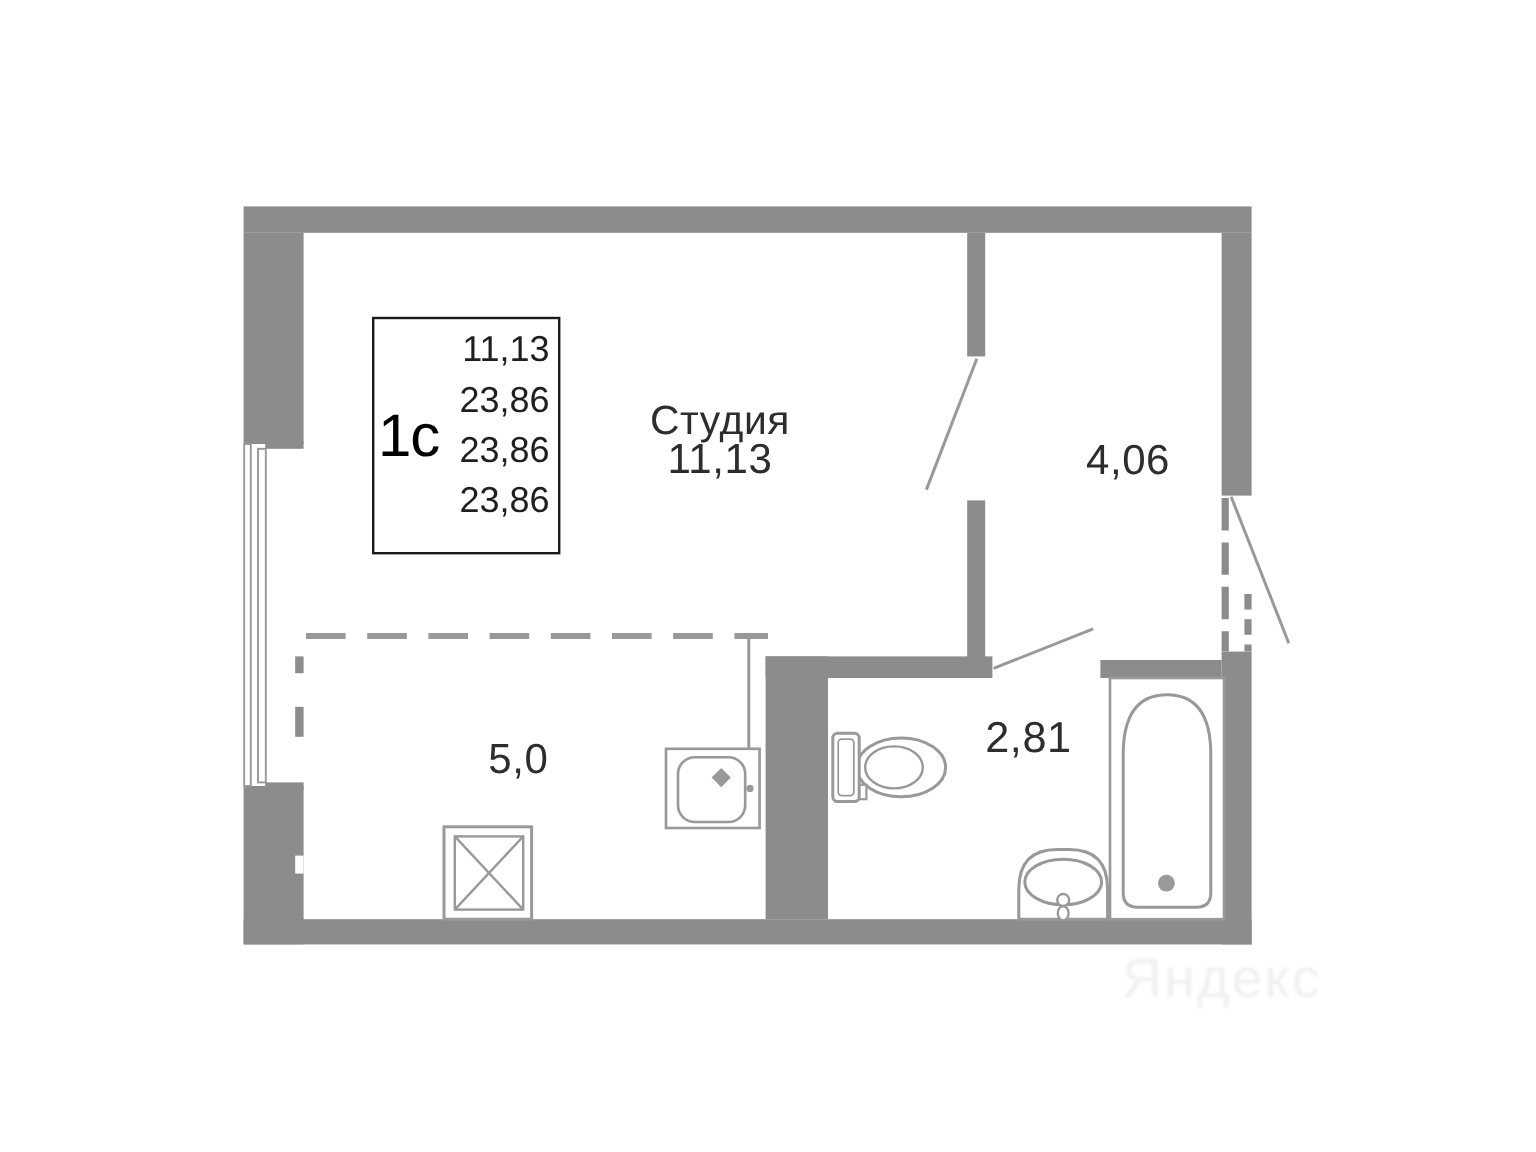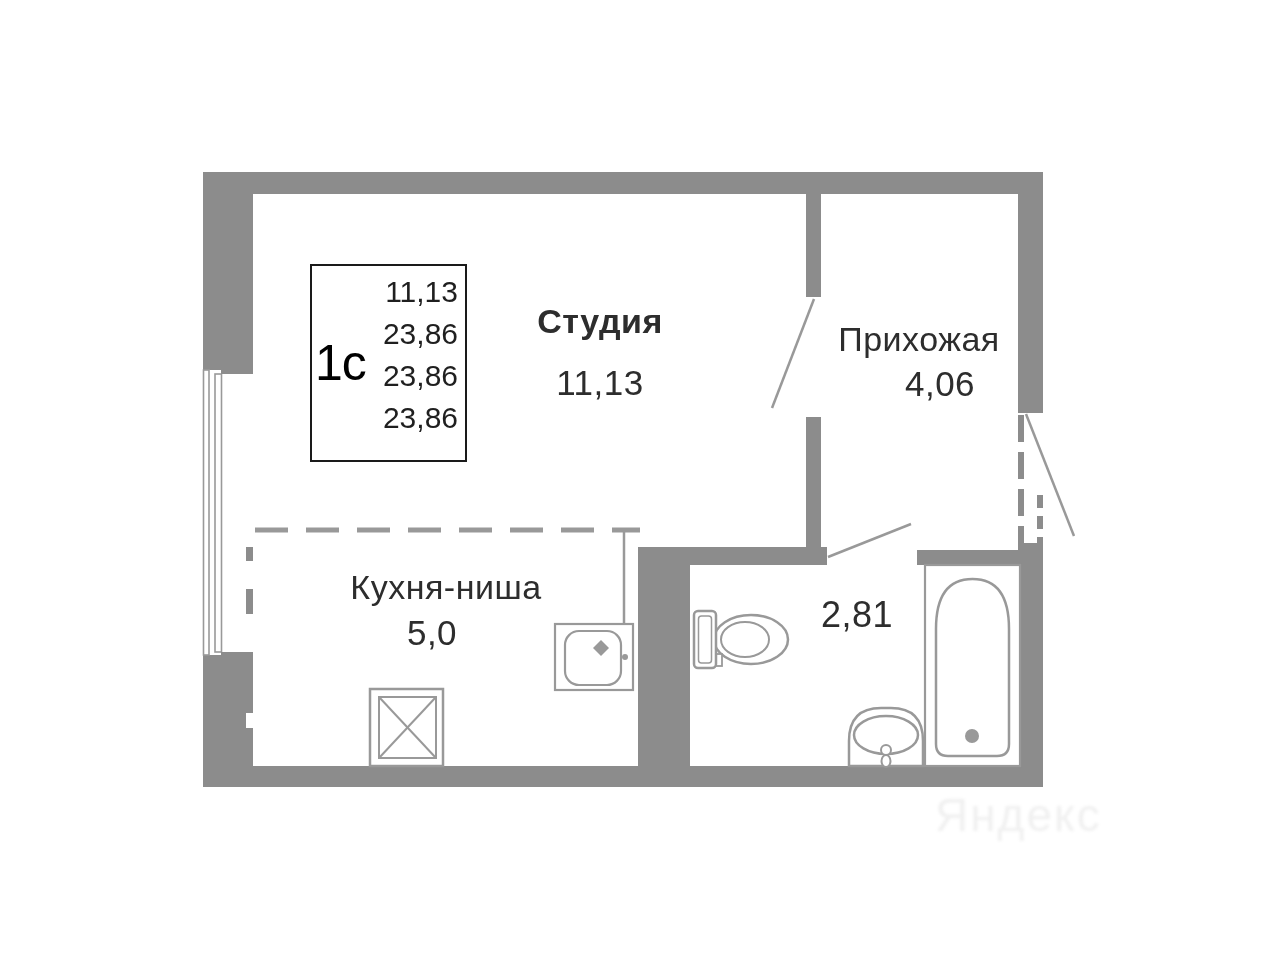--- a/index.html
+++ b/index.html
@@ -116,26 +116,24 @@
   <div id="unit-box">
     <span id="unit-label">1с</span>
     <div id="unit-areas">
       <div>11,13</div>
       <div>23,86</div>
       <div>23,86</div>
       <div>23,86</div>
     </div>
   </div>
 
-  <div class="lbl" style="left:600px;top:302px;font-weight:bold;">Студия</div>
+  <div class="lbl" style="left:600px;top:332px;">Студия</div>
   <div class="lbl num" style="left:600px;top:363px;">11,13</div>
 
-  <div class="lbl" style="left:919px;top:320px;">Прихожая</div>
   <div class="lbl num" style="left:940px;top:364px;">4,06</div>
 
-  <div class="lbl" style="left:446px;top:568px;">Кухня-ниша</div>
   <div class="lbl num" style="left:432px;top:613px;">5,0</div>
 
   <div class="lbl num" style="left:857px;top:594px;font-size:36px;">2,81</div>
 
   <div id="watermark">Яндекс</div>
 
 </div>
 
 </body></html>

